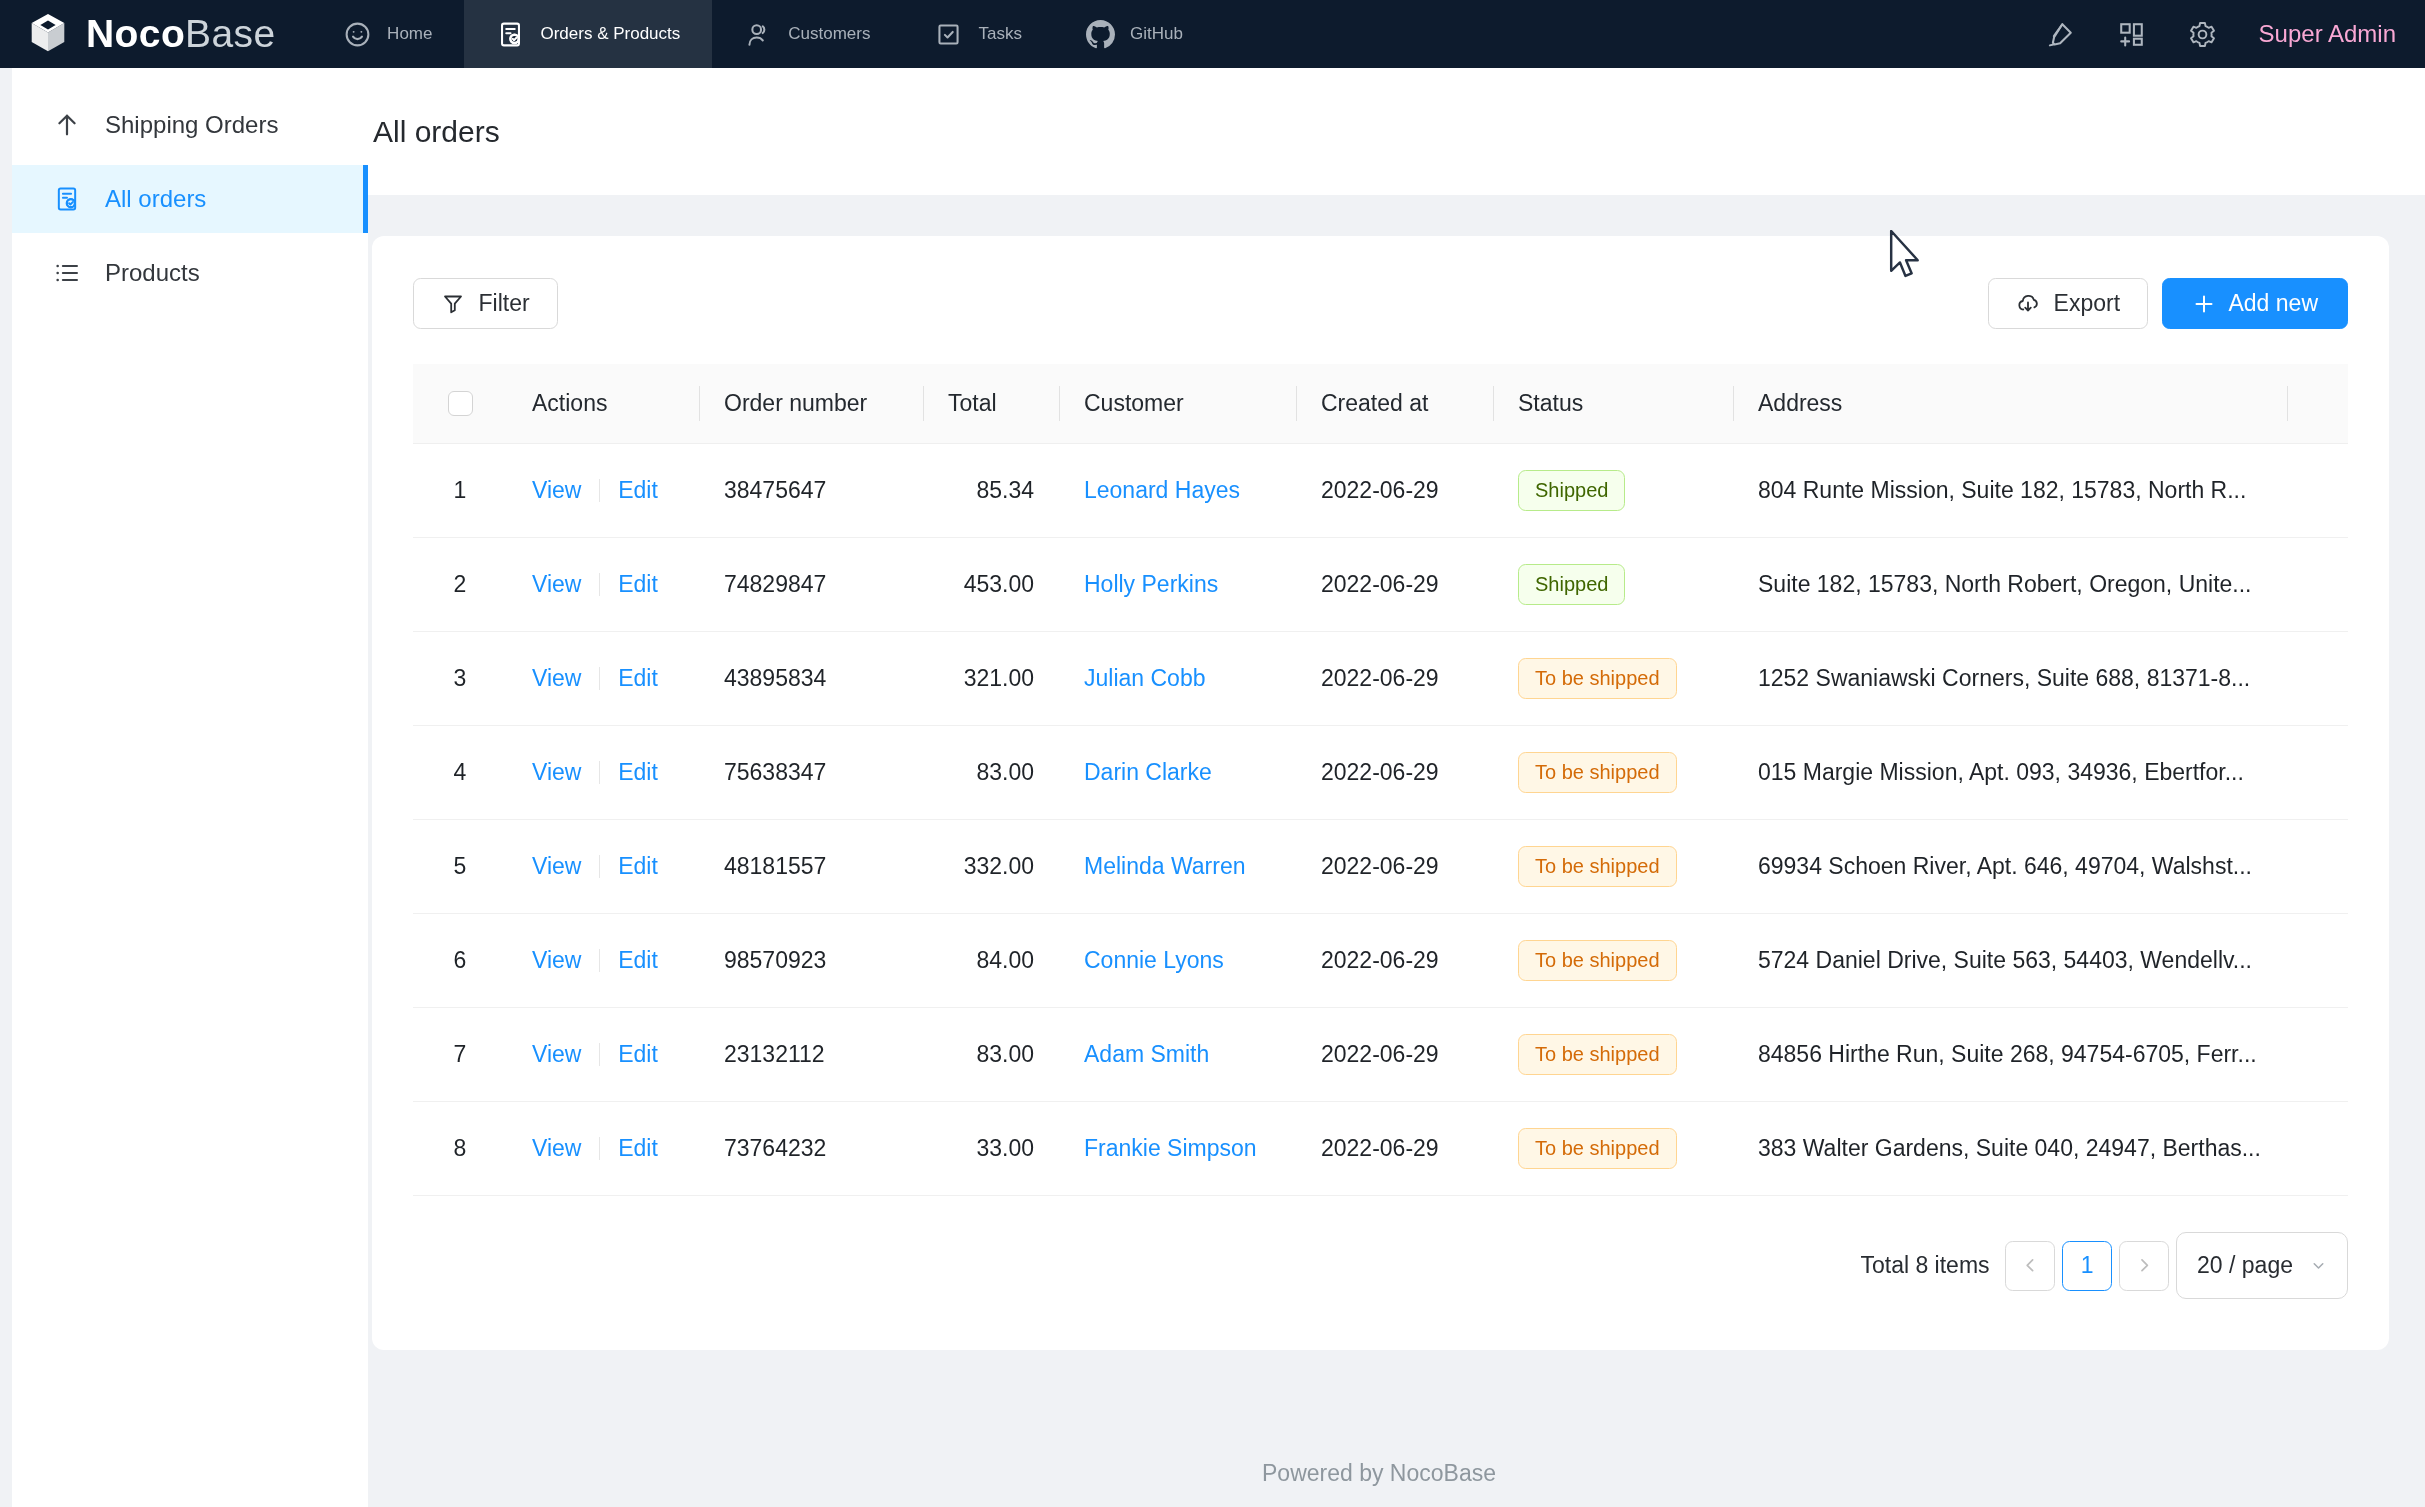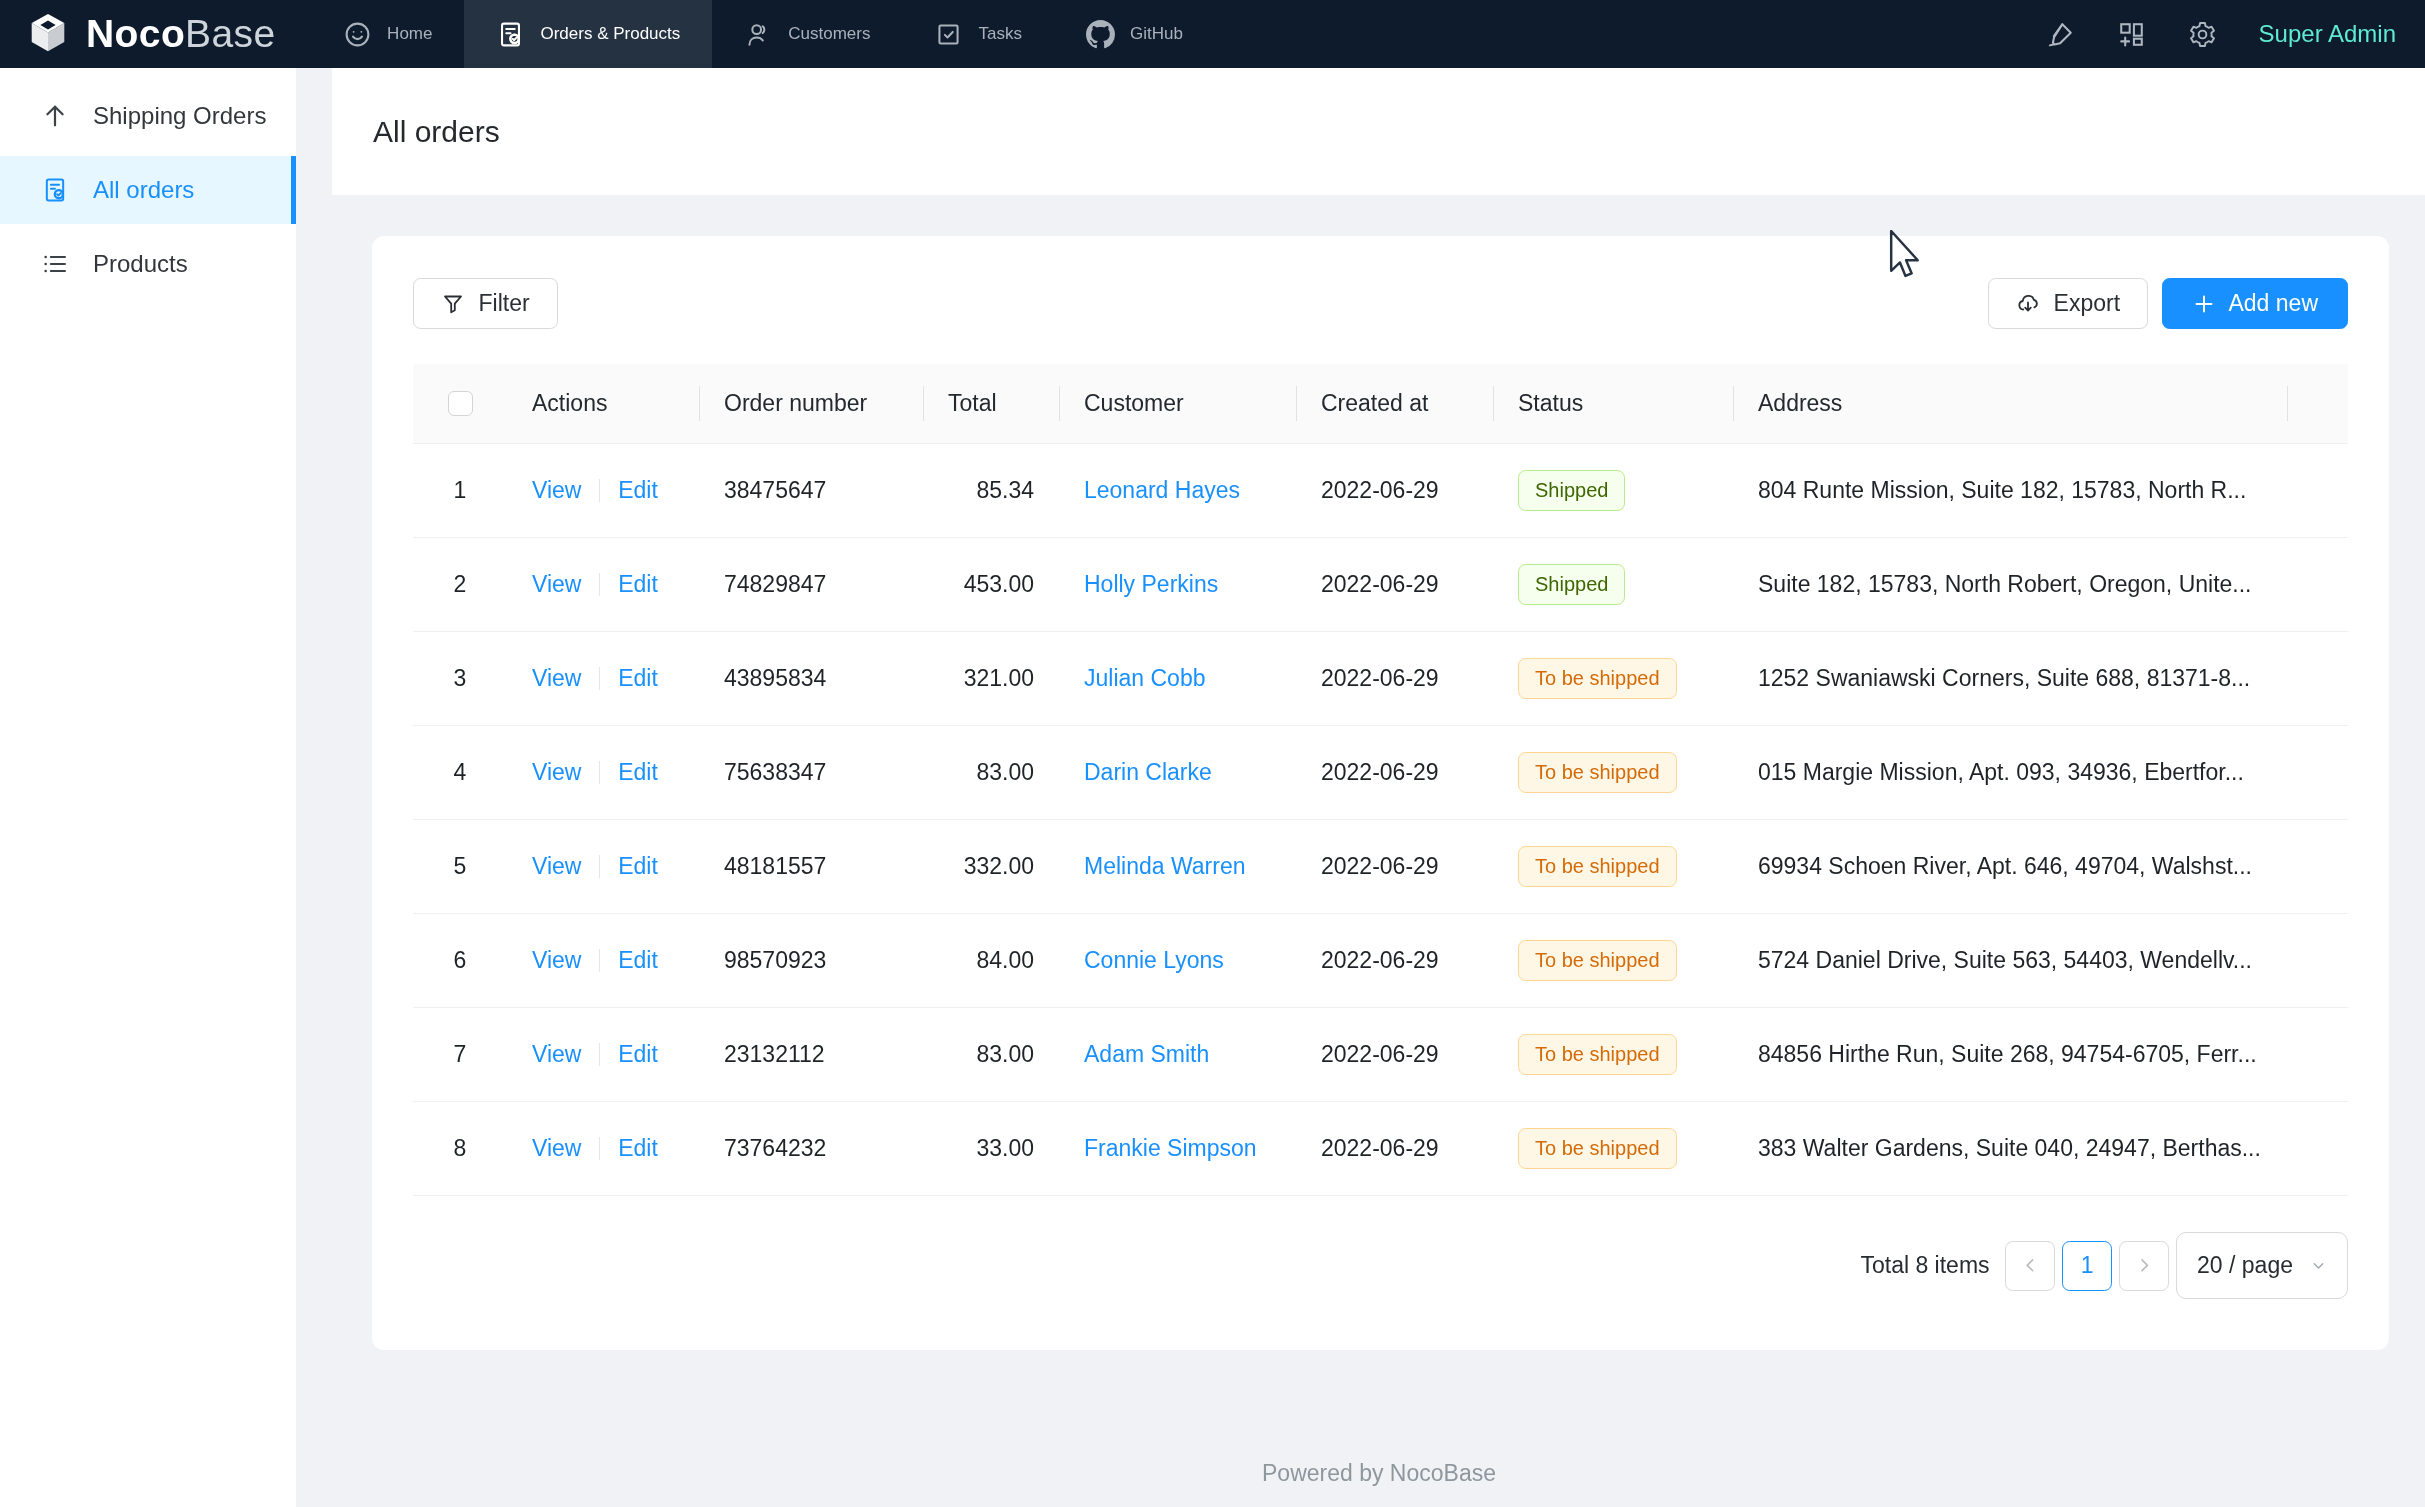--- a/index.html
+++ b/index.html
@@ -22,24 +22,24 @@
   .logo-text{font-size:39px;letter-spacing:0.4px;white-space:nowrap;}
   .logo-text b{font-weight:700;color:#ffffff;}
   .logo-text i{font-style:normal;font-weight:250;color:#cdd4da;}
   .nav-tabs{display:flex;align-items:stretch;margin-left:13.5px;}
   .tab{display:flex;align-items:center;gap:15px;padding:0 32px;font-size:17px;color:#a9b1ba;cursor:default;}
   .tab svg{width:29px;height:29px;flex:0 0 auto;}
   .tab.active{background:rgba(255,255,255,.10);color:#ffffff;}
   .nav-right{margin-left:auto;display:flex;align-items:center;gap:42px;padding-right:30px;}
   .icon-btn{display:flex;align-items:center;justify-content:center;color:#aeb6bf;}
   .icon-btn svg{width:29px;height:29px;}
-  .user{font-size:24px;color:#5eead4;white-space:nowrap;}
-
-  
-  .sidebar{position:absolute;top:68px;left:0;width:296px;bottom:0;background:#ffffff;padding-top:8px;z-index:4;}
+  .user{font-size:24px;color:#f9a8d4;white-space:nowrap;}
+
+  
+  .sidebar{position:absolute;top:68px;left:12px;width:356px;bottom:0;background:#ffffff;padding-top:17px;z-index:4;}
   .side-item{position:relative;height:68px;margin:6px 0;display:flex;align-items:center;gap:24px;padding-left:41px;font-size:24px;color:#33373c;cursor:default;}
   .side-item svg{width:28px;height:28px;color:#3c4147;flex:0 0 auto;}
   .side-item.active{background:var(--selected-bg);color:var(--accent);}
   .side-item.active svg{color:var(--accent);}
   .side-item.active::after{content:'';position:absolute;right:0;top:0;bottom:0;width:5px;background:var(--accent);}
 
   
   .main{position:absolute;top:68px;left:332px;right:0;bottom:0;}
   .page-header{height:127px;background:#ffffff;display:flex;align-items:center;padding-left:41px;}
   .page-title{font-size:30px;font-weight:500;color:#25292e;}

